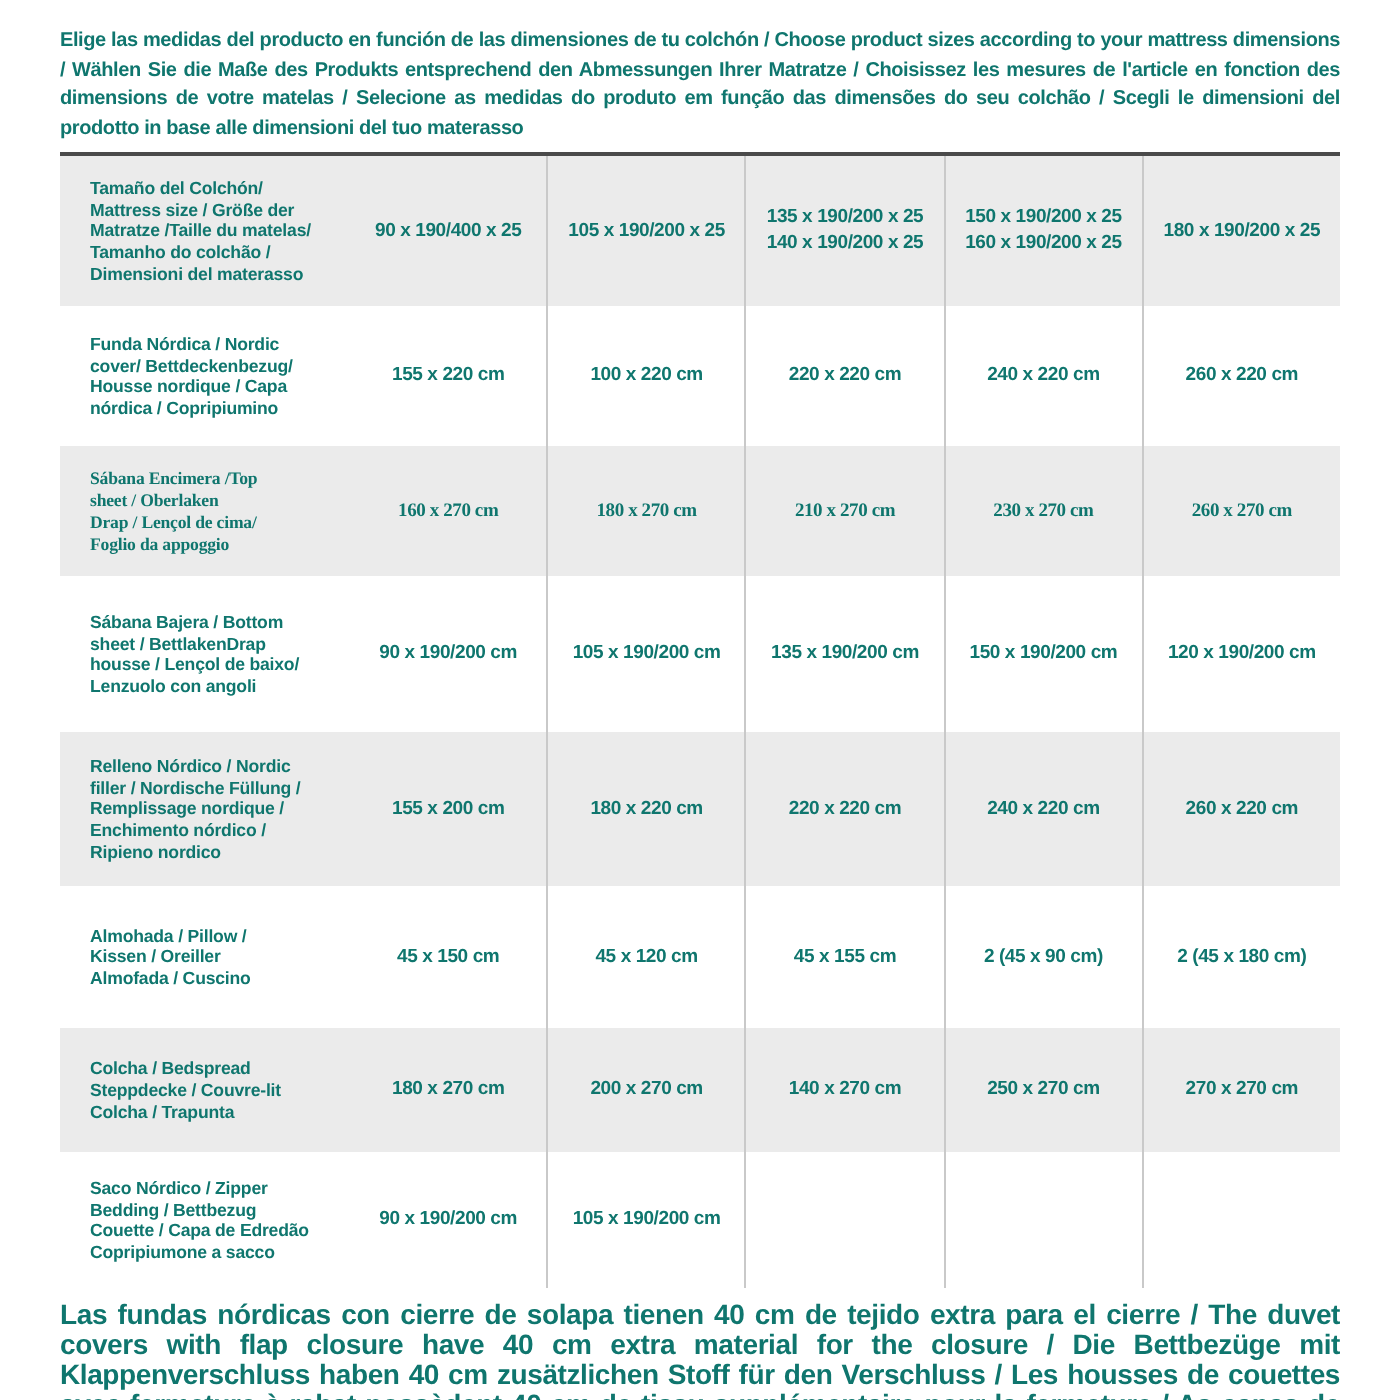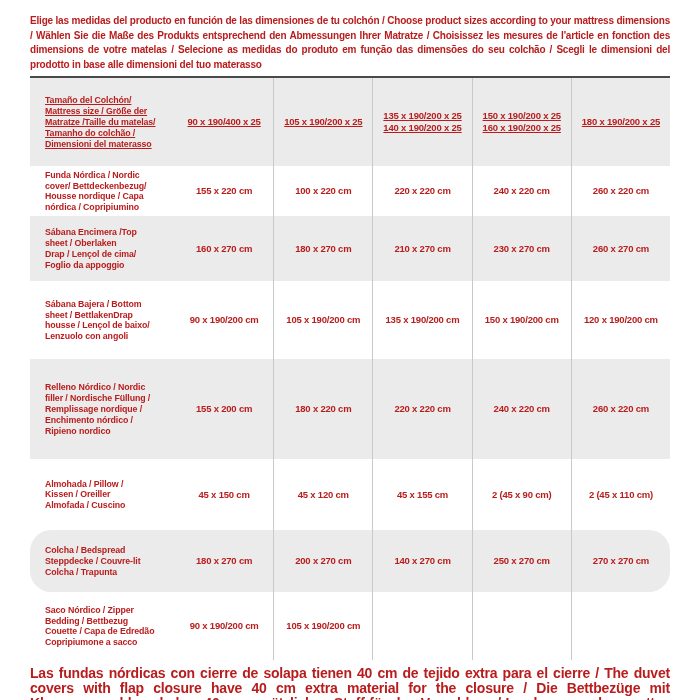--- a/index.html
+++ b/index.html
@@ -1,48 +1,48 @@
 <!DOCTYPE html>
 <html><head>
 <meta charset="utf-8">
 <style>
   html,body{margin:0;padding:0;background:#ffffff;}
   .page{
     width:700px;height:700px;box-sizing:border-box;
     padding:14px 30px 0 30px;
     background:#ffffff;
     font-family:"Liberation Sans", sans-serif;
-    color:#b91c1c;
+    color:#0f766e;
     font-weight:bold;
   }
   .intro{
     margin:0 0 4px 0;
     font-size:10px;
     line-height:14.6px;
     letter-spacing:-0.2px;
     text-align:justify;
     white-space:normal;
   }
   .size-table{
     width:640px;
     border-top:2px solid #4a4a4a;
   }
   .row{
     display:flex;
     align-items:stretch;
   }
   .row:nth-child(odd){background:#ebebeb;}
   .row:nth-child(even){background:#ffffff;}
-  .row:nth-child(1){height:88px;text-decoration:underline;}
-  .row:nth-child(2){height:50px;}
-  .row:nth-child(3){height:65px;}
+  .row:nth-child(1){height:75px;}
+  .row:nth-child(2){height:70px;}
+  .row:nth-child(3){height:65px;font-family:Liberation Serif, serif;}
   .row:nth-child(4){height:78px;}
-  .row:nth-child(5){height:100px;}
+  .row:nth-child(5){height:77px;}
   .row:nth-child(6){height:71px;}
-  .row:nth-child(7){height:62px;border-radius:21px;}
+  .row:nth-child(7){height:62px;}
   .row:nth-child(8){height:68px;}
   .cell{
     display:flex;
     align-items:center;
     box-sizing:border-box;
     white-space:pre-line;
   }
   .cell.label{
     width:145px;
     padding-left:15px;
@@ -137,21 +137,21 @@
         <div class="cell value">260 x 220 cm</div>
       </div>
       <div class="row">
         <div class="cell label">Almohada  / Pillow /
 Kissen / Oreiller
 Almofada / Cuscino</div>
         <div class="cell value">45 x 150 cm</div>
         <div class="cell value">45 x 120 cm</div>
         <div class="cell value">45 x 155 cm</div>
         <div class="cell value">2 (45 x 90 cm)</div>
-        <div class="cell value">2 (45 x 110 cm)</div>
+        <div class="cell value">2 (45 x 180 cm)</div>
       </div>
       <div class="row">
         <div class="cell label">Colcha / Bedspread
 Steppdecke / Couvre-lit
 Colcha / Trapunta</div>
         <div class="cell value">180 x 270 cm</div>
         <div class="cell value">200 x 270 cm</div>
         <div class="cell value">140 x 270 cm</div>
         <div class="cell value">250 x 270 cm</div>
         <div class="cell value">270 x 270 cm</div>

